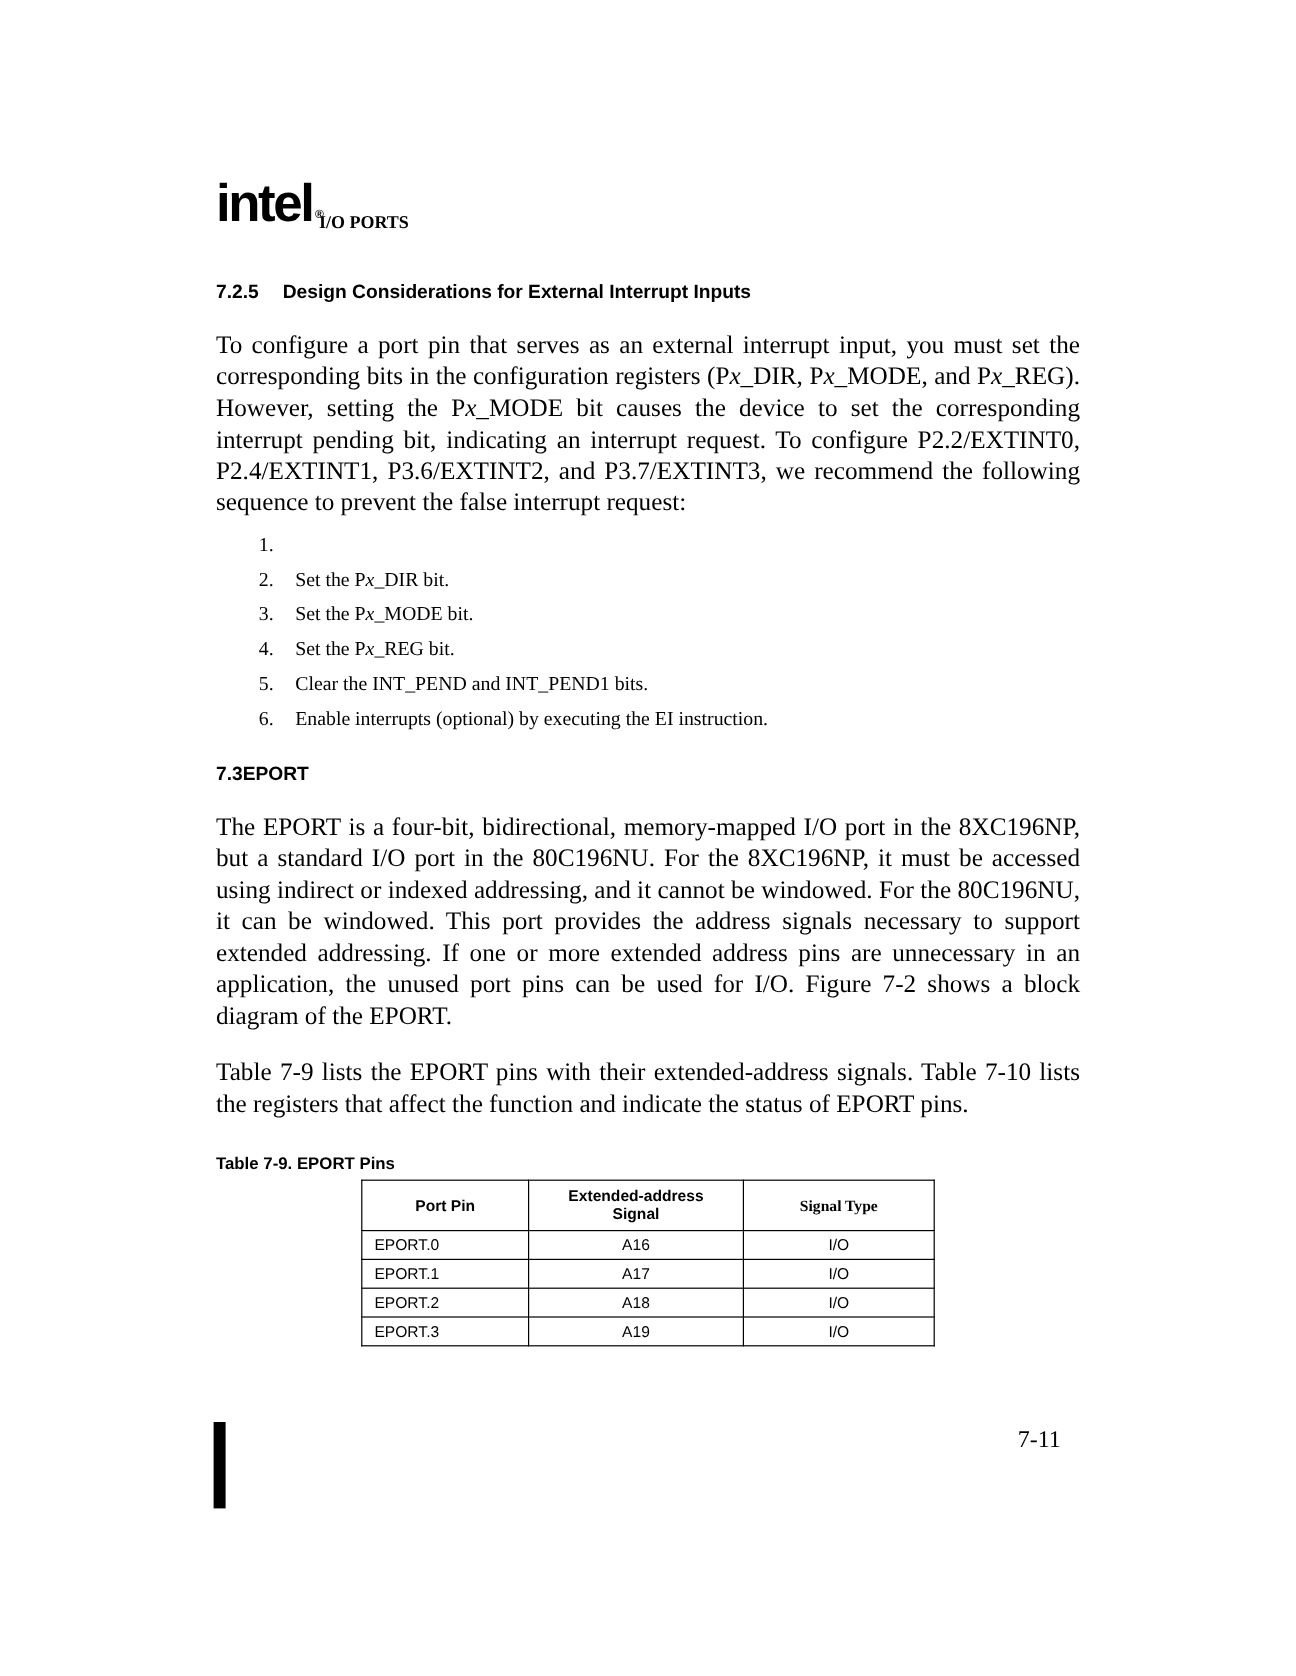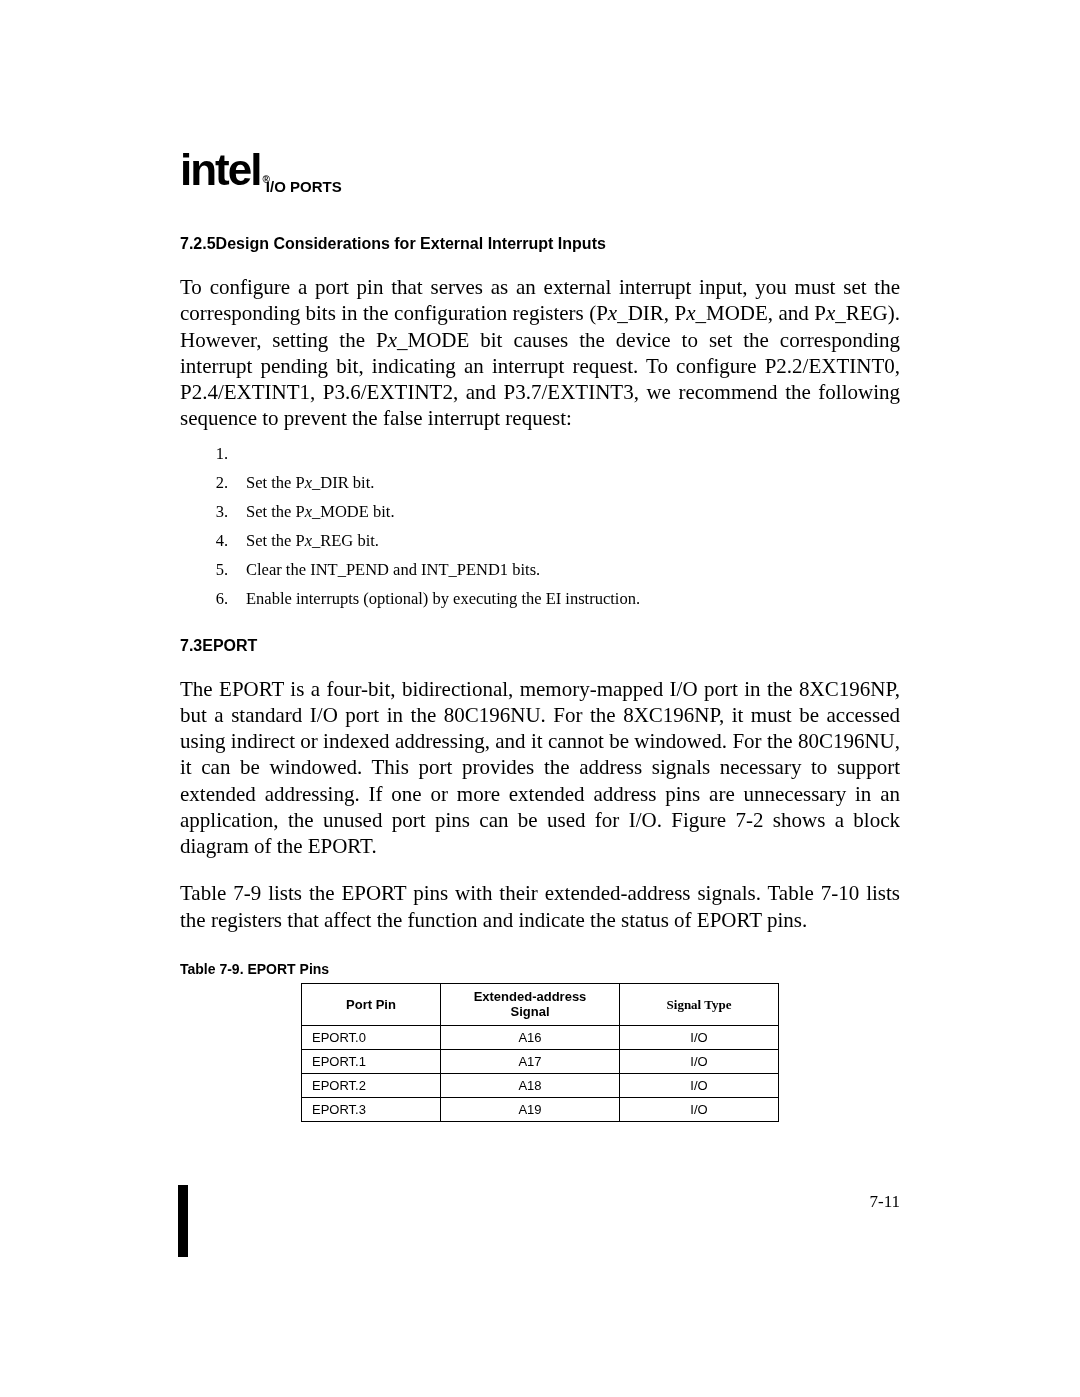--- a/index.html
+++ b/index.html
@@ -30,30 +30,31 @@
       position: relative;
     }
     .logo .trademark {
       font-size: 10px;
       vertical-align: baseline;
       position: relative;
       top: -2px;
       left: 2px;
     }
     .header-title {
-      font-family: Liberation Sans, sans-serif;
+      font-family: Liberation Serif, serif;
       font-size: 15px;
       font-weight: bold;
     }
     .section-heading {
       font-family: Arial, Helvetica, sans-serif;
       font-size: 16px;
       font-weight: bold;
       margin-bottom: 5px;
       display: flex;
+      gap: 20px;
     }
     .body-text {
       font-size: 21px;
       line-height: 1.25;
       text-align: justify;
       margin-bottom: 12px;
     }
     .ol {
       margin: 12px 0 28px 30px;
       padding: 0;
@@ -107,22 +108,22 @@
     table.eport td:first-child {
       text-align: left;
       padding-left: 10px;
     }
     .col-w1 { width: 110px; }
     .col-w2 { width: 150px; }
     .col-w3 { width: 130px; font-family: Liberation Serif, serif; }
     .page-number {
       position: absolute;
       bottom: 185px;
-      right: 180px;
-      font-size: 17px;
+      right: 196px;
+      font-size: 20px;
       margin-top: 20px;
     }
     .side-bar {
       position: absolute;
       left: 178px;
       bottom: 140px;
       width: 10px;
       height: 72px;
       background: #000;
     }

